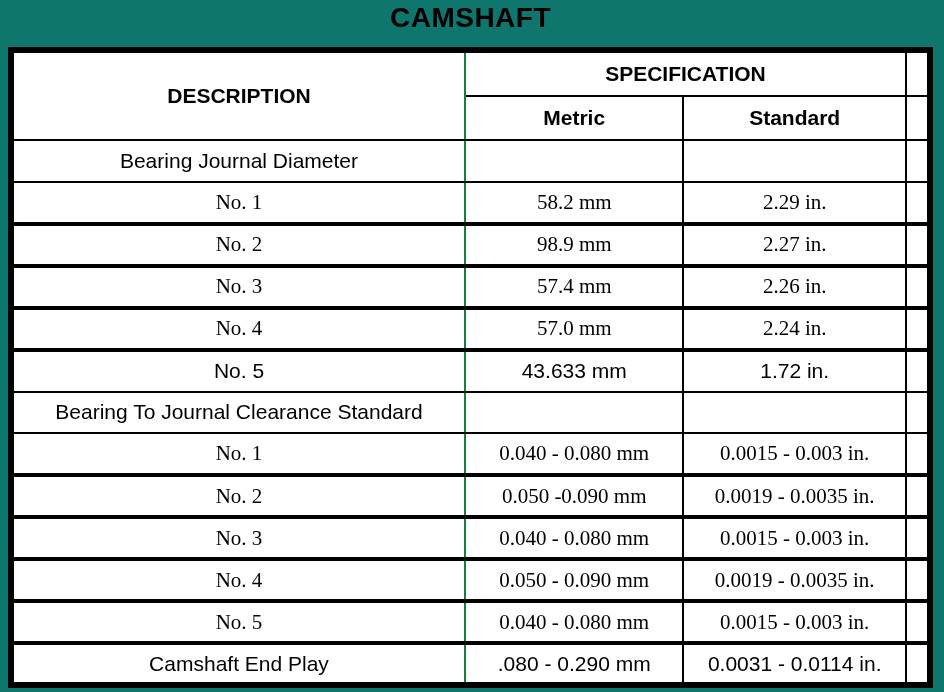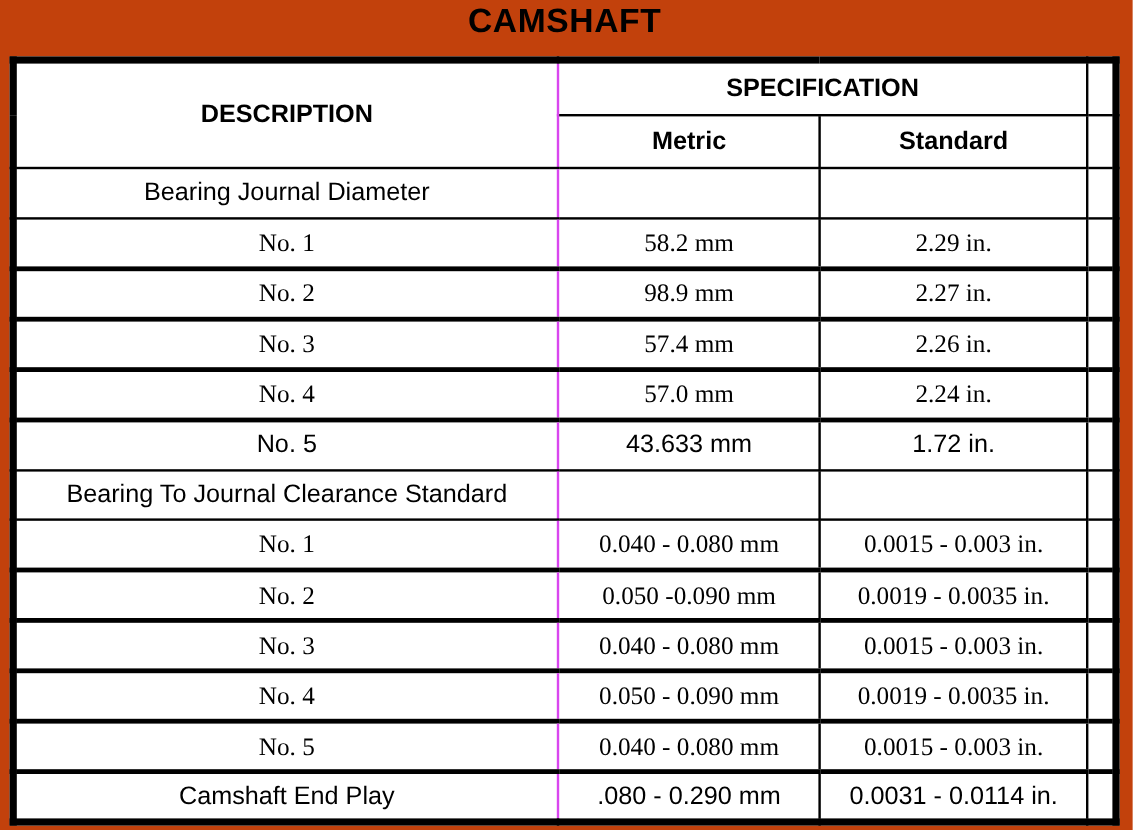--- a/index.html
+++ b/index.html
@@ -9,21 +9,21 @@
     width: 944px;
     height: 692px;
     font-family: "Liberation Sans", "DejaVu Sans", sans-serif;
     color: #000000;
     overflow: hidden;
   }
   .page {
     position: relative;
     width: 944px;
     height: 692px;
-    background: #c2410c;
+    background: #0f766e;
   }
   .title {
     position: absolute;
     top: 2px;
     left: 8px;
     width: 925px;
     text-align: center;
     font-size: 28px;
     font-weight: bold;
     letter-spacing: 0.5px;
@@ -43,21 +43,21 @@
     padding: 0 3px;
     text-align: center;
     vertical-align: middle;
     font-size: 21px;
     font-weight: normal;
     overflow: hidden;
     white-space: nowrap;
   }
   th { font-weight: bold; margin-left: 44px; }
   
-  .col-desc     { border-right: 2px solid #d946ef; }
+  .col-desc     { border-right: 2px solid #15803d; }
   .col-metric   { border-right: 2px solid #000000; }
   .col-standard { border-right: 2px solid #000000; }
   
   tr.bb-thin  > td, tr.bb-thin  > th { border-bottom: 2px solid #000000; }
   tr.bb-thick > td, tr.bb-thick > th { border-bottom: 4px solid #000000; font-family: Liberation Serif, serif; }
   
   tr.h-head1 { height: 45px; }
   tr.h-head2 { height: 43px; }
   tr.h-row   { height: 41px; }
 </style>

